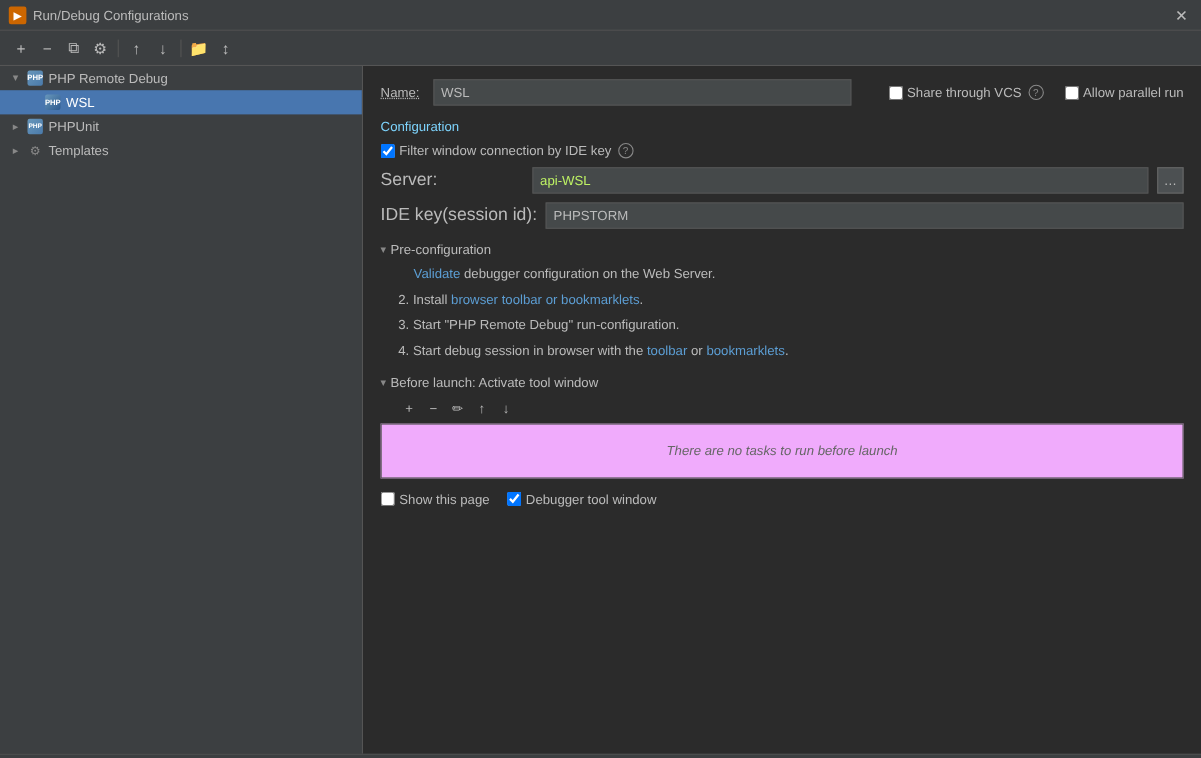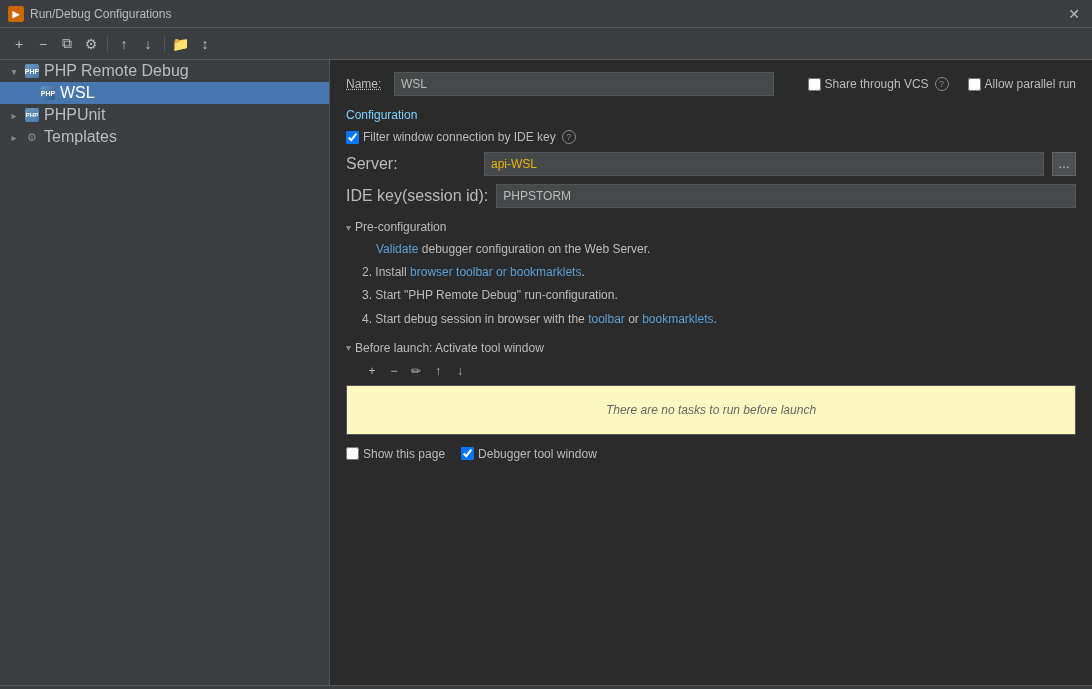--- a/index.html
+++ b/index.html
@@ -156,21 +156,21 @@
       height: 14px;
       font-size: 7px;
       color: white;
       display: flex;
       align-items: center;
       justify-content: center;
       font-weight: bold;
     }
 
     .tree-label {
-      font-size: 16px;
+      font-size: 12px;
       color: #bbbbbb;
     }
     .tree-item.selected .tree-label { color: white; }
 
     
     .right-panel {
       flex: 1;
       background: #2b2b2b;
       overflow-y: auto;
       padding: 12px 16px;
@@ -238,21 +238,21 @@
     }
     .field-select-wrapper {
       flex: 1;
       display: flex;
       gap: 4px;
     }
     .field-select {
       flex: 1;
       background: #45494a;
       border: 1px solid #555;
-      color: #eab308;
+      color: #bef264;
       height: 24px;
       padding: 2px 6px;
       font-size: 12px;
       outline: none;
       appearance: none;
       cursor: pointer;
     }
     .field-btn {
       background: #4c5052;
       border: 1px solid #666;
@@ -327,21 +327,21 @@
       height: 20px;
       display: flex;
       align-items: center;
       justify-content: center;
       cursor: pointer;
       font-size: 12px;
       border-radius: 2px;
     }
 
     .tasks-area {
-      background: #fef9c3;
+      background: #f0abfc;
       border: 1px solid #555;
       height: 50px;
       display: flex;
       align-items: center;
       justify-content: center;
       margin-bottom: 8px;
     }
     .tasks-empty-text {
       color: #666;
       font-size: 12px;

